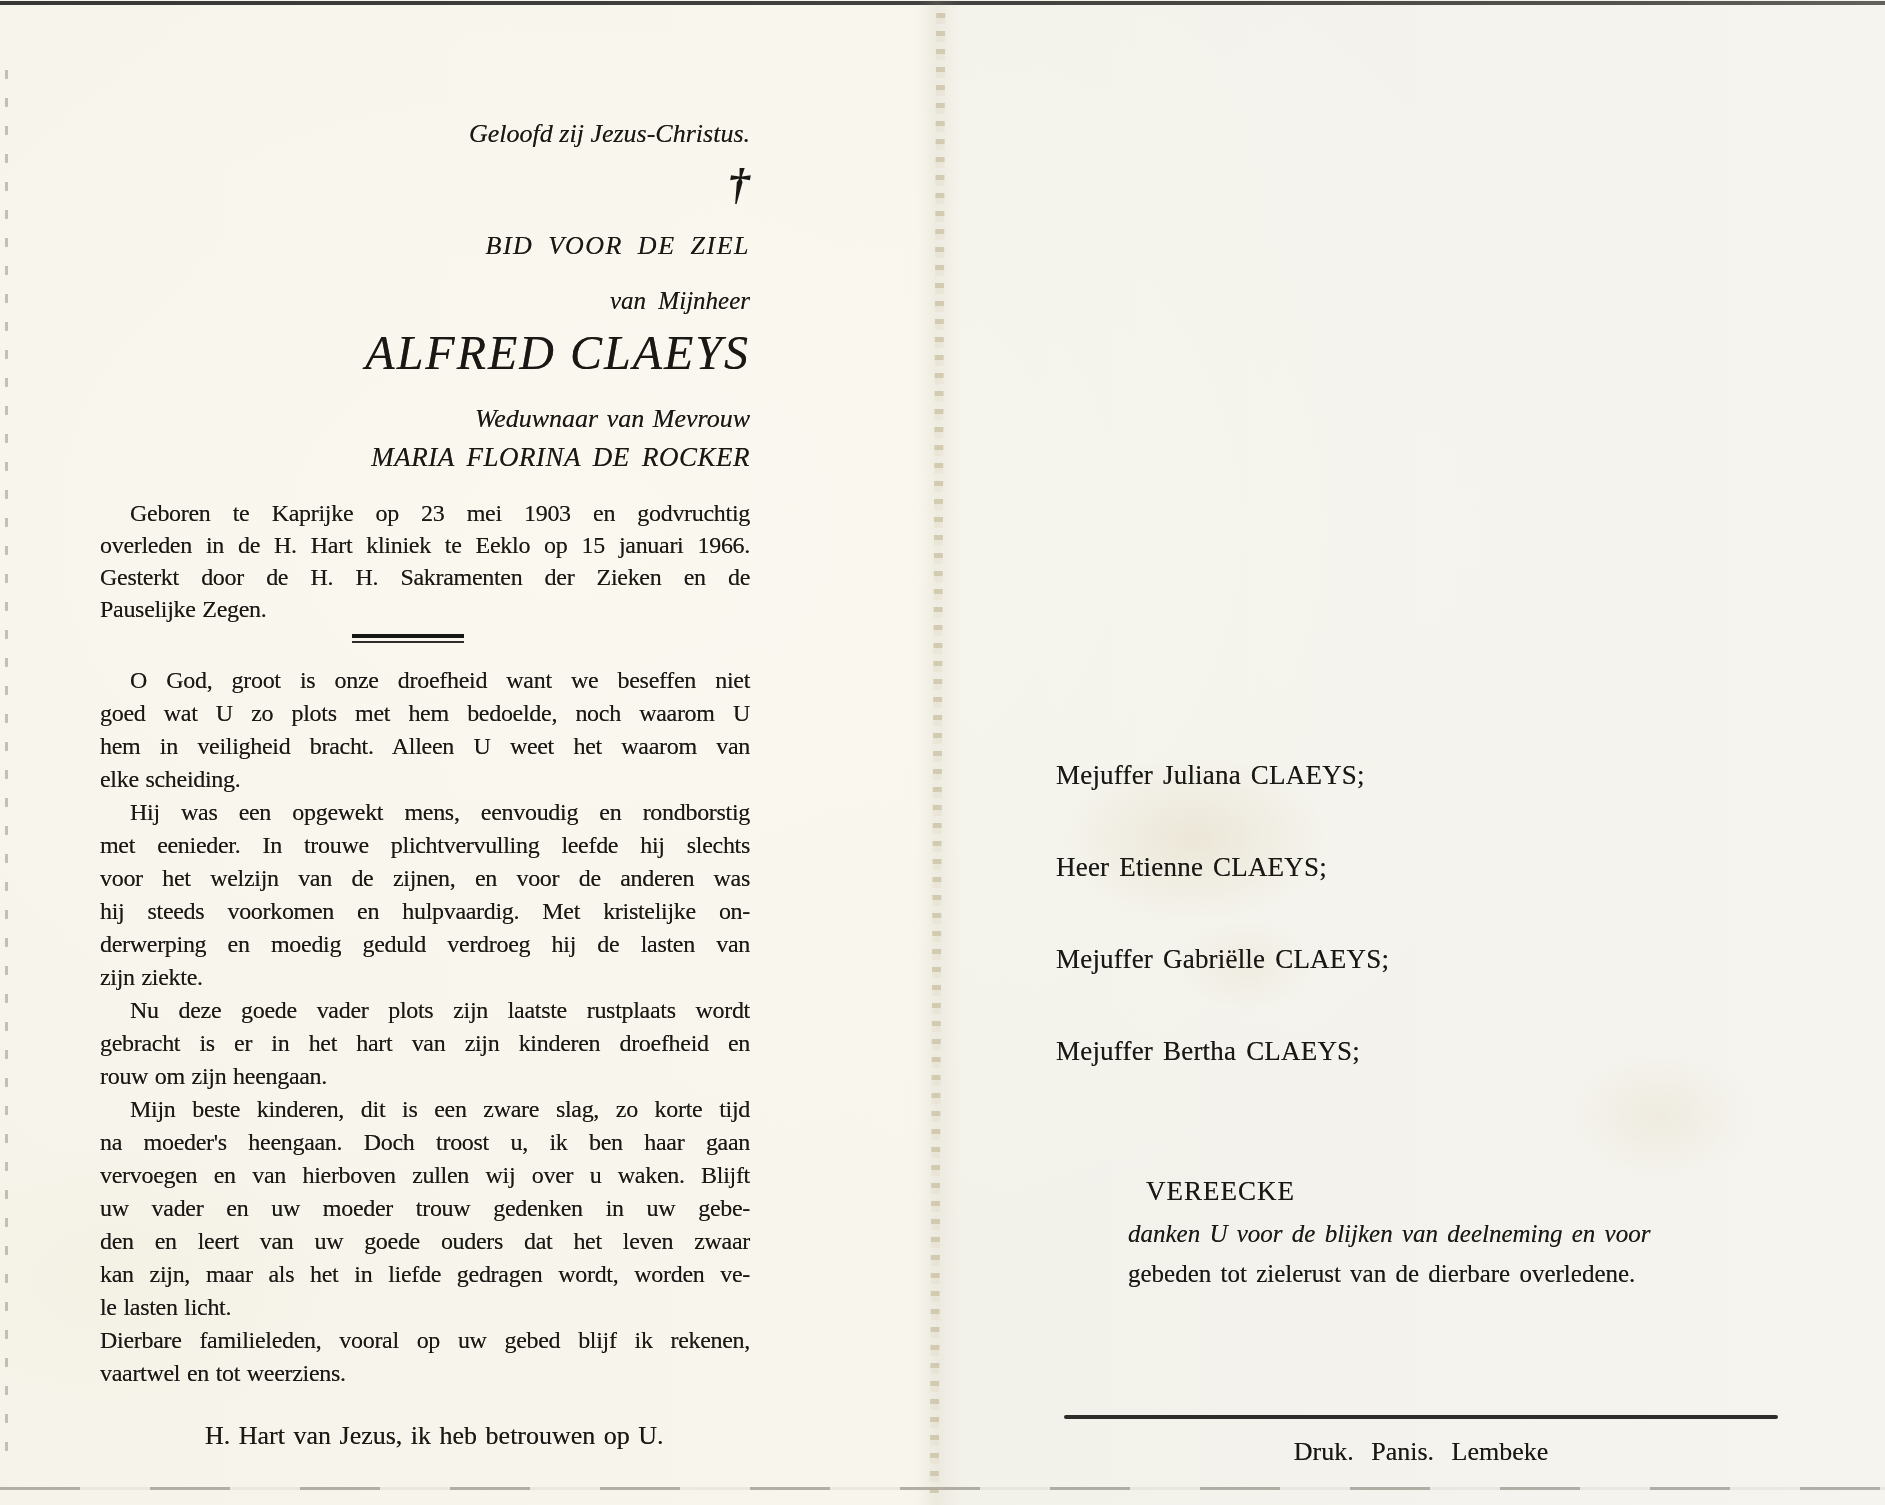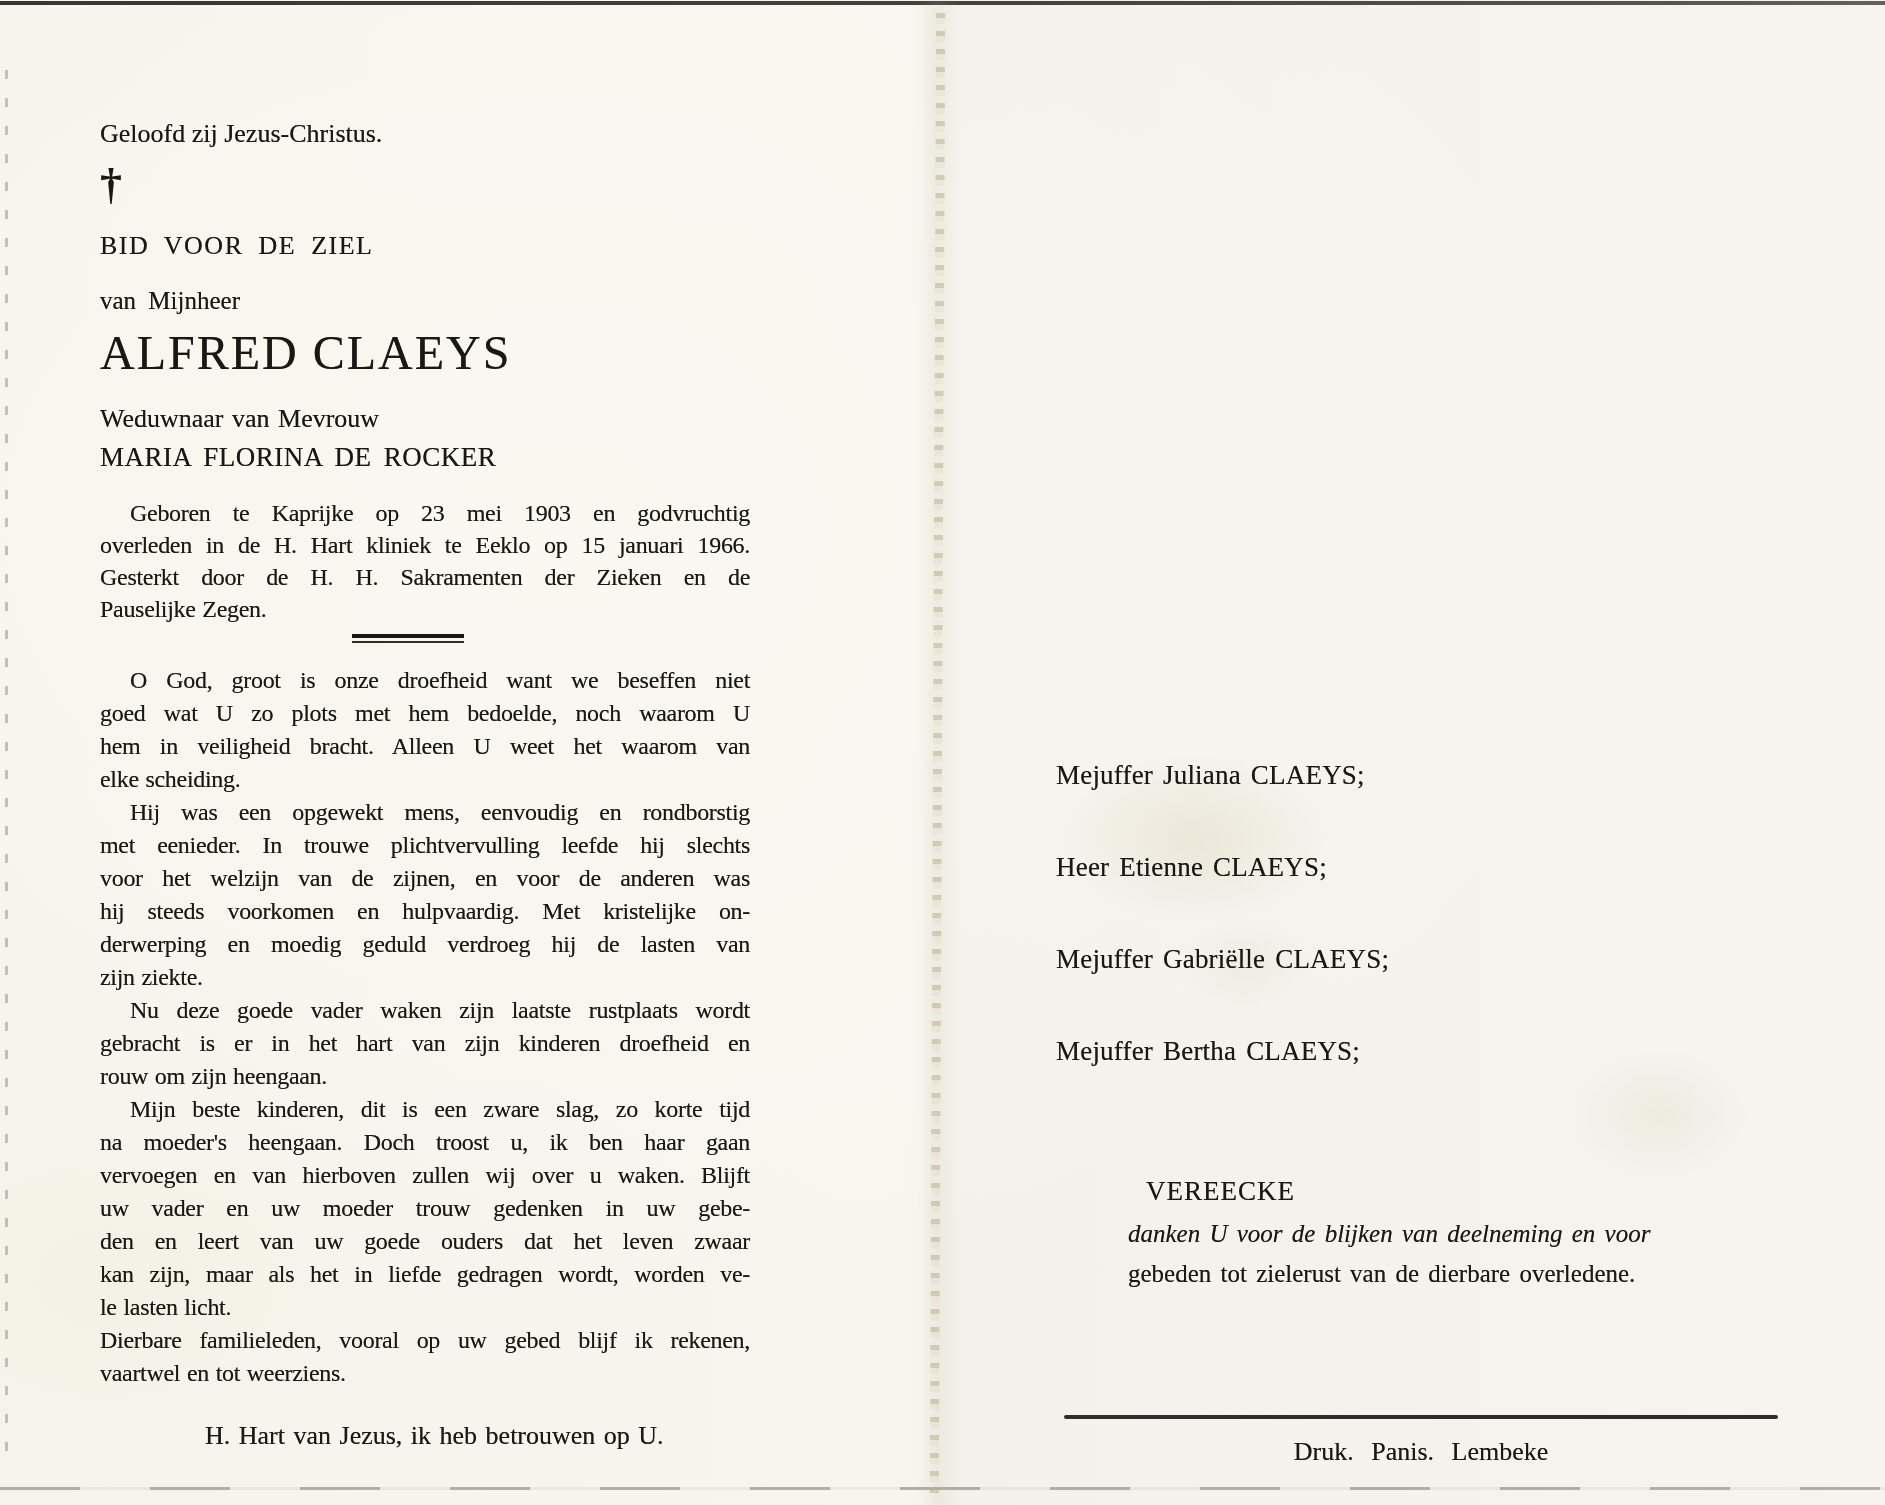--- a/index.html
+++ b/index.html
@@ -49,21 +49,21 @@
     background:repeating-linear-gradient(to bottom,
       rgba(188,176,136,0) 0 7px,
       rgba(182,170,130,0.50) 7px 12px,
       rgba(188,176,136,0.10) 12px 18px);
     filter:blur(0.45px);
     transform:rotate(0.25deg);
   }
 
   
   .lp{position:absolute;left:100px;width:650px;}
-  .center{text-align:left;}
+  .center{text-align:right;font-style:italic;}
   .ink{text-shadow:0 0 0.6px rgba(25,22,18,0.65);}
   #blessing      {top:119px;font-size:26px;}
   #cross         {top:163px;font-size:44px;font-weight:bold;line-height:1;}
   #pray-for-soul {top:231px;font-size:26px;letter-spacing:1.5px;word-spacing:7px;}
   #of-mister     {top:287px;font-size:25px;word-spacing:6px;}
   #deceased-name {top:327px;font-size:48px;letter-spacing:2px;line-height:1.1;}
   #widower-of    {top:404px;font-size:26px;word-spacing:2px;}
   #spouse-name   {top:442px;font-size:27px;letter-spacing:0.5px;word-spacing:5px;}
   #closing-prayer{top:1421px;left:205px;width:560px;font-size:26px;word-spacing:2px;}
 
@@ -163,21 +163,21 @@
       </div>
       <div class="para">
         <div class="tline just ind">Hij was een opgewekt mens, eenvoudig en rondborstig</div>
         <div class="tline just">met eenieder. In trouwe plichtvervulling leefde hij slechts</div>
         <div class="tline just">voor het welzijn van de zijnen, en voor de anderen was</div>
         <div class="tline just">hij steeds voorkomen en hulpvaardig. Met kristelijke on-</div>
         <div class="tline just">derwerping en moedig geduld verdroeg hij de lasten van</div>
         <div class="tline">zijn ziekte.</div>
       </div>
       <div class="para">
-        <div class="tline just ind">Nu deze goede vader waken zijn laatste rustplaats wordt</div>
+        <div class="tline just ind">Nu deze goede vader plots zijn laatste rustplaats wordt</div>
         <div class="tline just">gebracht is er in het hart van zijn kinderen droefheid en</div>
         <div class="tline">rouw om zijn heengaan.</div>
       </div>
       <div class="para">
         <div class="tline just ind">Mijn beste kinderen, dit is een zware slag, zo korte tijd</div>
         <div class="tline just">na moeder's heengaan. Doch troost u, ik ben haar gaan</div>
         <div class="tline just">vervoegen en van hierboven zullen wij over u waken. Blijft</div>
         <div class="tline just">uw vader en uw moeder trouw gedenken in uw gebe-</div>
         <div class="tline just">den en leert van uw goede ouders dat het leven zwaar</div>
         <div class="tline just">kan zijn, maar als het in liefde gedragen wordt, worden ve-</div>

